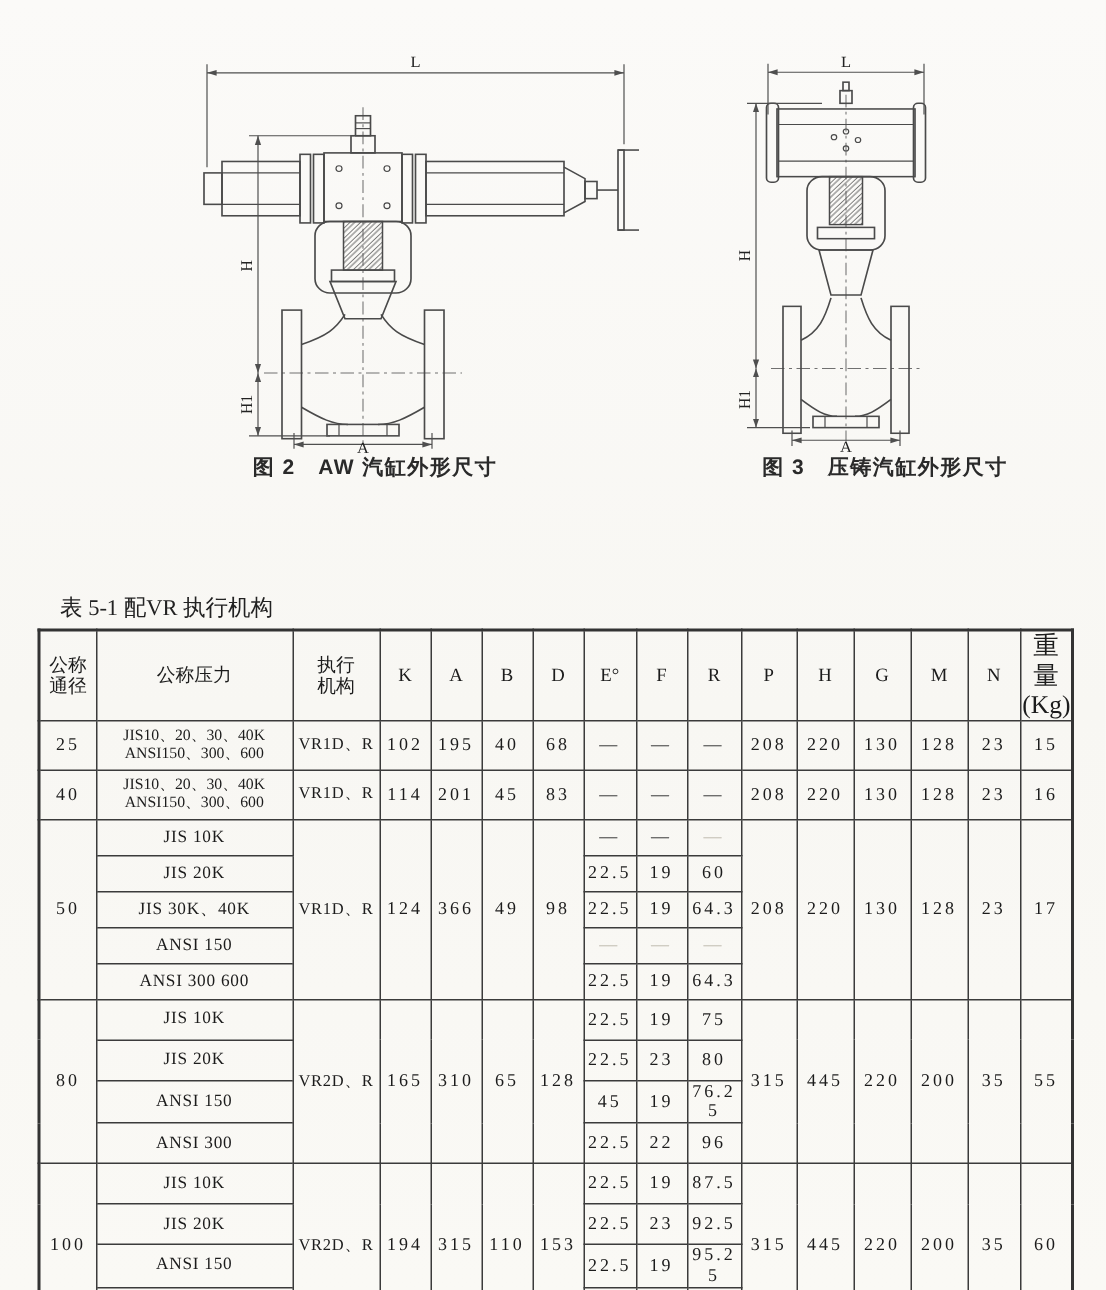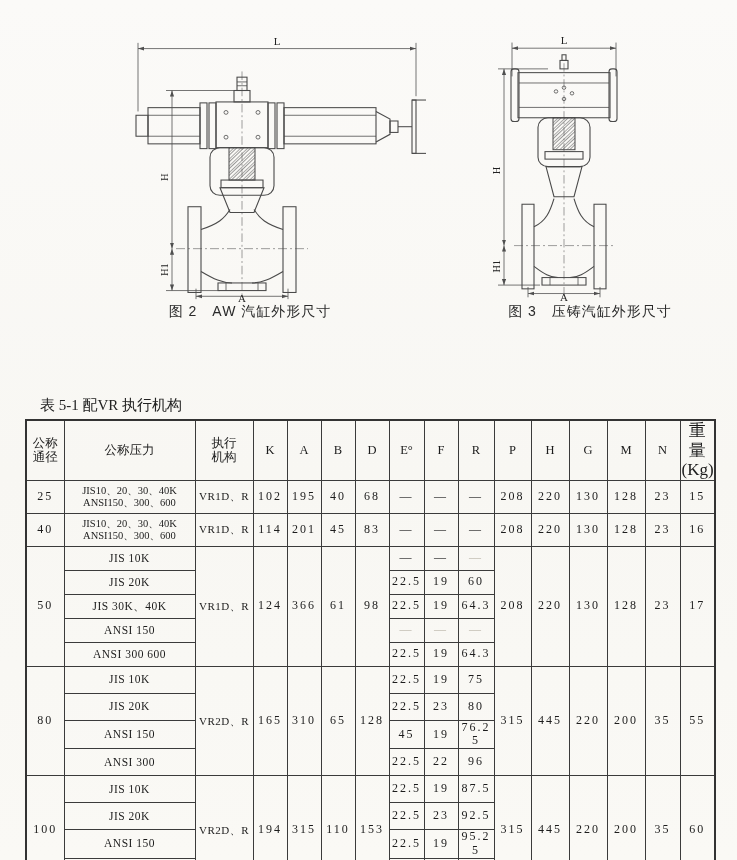--- a/index.html
+++ b/index.html
@@ -10,21 +10,21 @@
     color:#1e1e1e;
     position:relative;
   }
   .page{position:absolute;inset:0;background:linear-gradient(180deg,#fbfaf8 0%,#f8f7f3 55%,#faf9f5 100%);}
   
   .fig{position:absolute;}
   .fig svg{display:block;}
   .fig-caption{
     position:absolute;
     font-family:"Liberation Sans","DejaVu Sans",sans-serif;
-    font-weight:400;font-size:14px;color:#2a2a2a;
+    font-weight:700;font-size:14px;color:#2a2a2a;
     text-align:center;letter-spacing:1px;
   }
   
   .sec-heading{
     position:absolute;left:36px;top:362px;
     font-family:"Liberation Sans","DejaVu Sans",sans-serif;
     font-weight:700;font-size:18px;color:#222;letter-spacing:1px;
   }
   .tbl-caption{
     position:absolute;left:40px;top:396px;
@@ -302,21 +302,21 @@
             <td class="num">128</td>
             <td class="num">23</td>
             <td class="num">16</td>
           </tr>
           <tr class="h24">
             <td class="num" rowspan="5">50</td>
             <td class="pressure">JIS 10K</td>
             <td class="act" rowspan="5">VR1D、R</td>
             <td class="num" rowspan="5">124</td>
             <td class="num" rowspan="5">366</td>
-            <td class="num" rowspan="5">61</td>
+            <td class="num" rowspan="5">49</td>
             <td class="num" rowspan="5">98</td>
             <td class="num">—</td>
             <td class="num">—</td>
             <td class="num faint">—</td>
             <td class="num" rowspan="5">208</td>
             <td class="num" rowspan="5">220</td>
             <td class="num" rowspan="5">130</td>
             <td class="num" rowspan="5">128</td>
             <td class="num" rowspan="5">23</td>
             <td class="num" rowspan="5">17</td>

